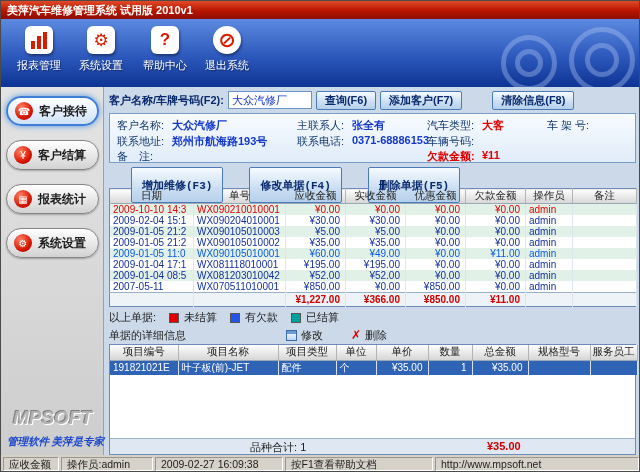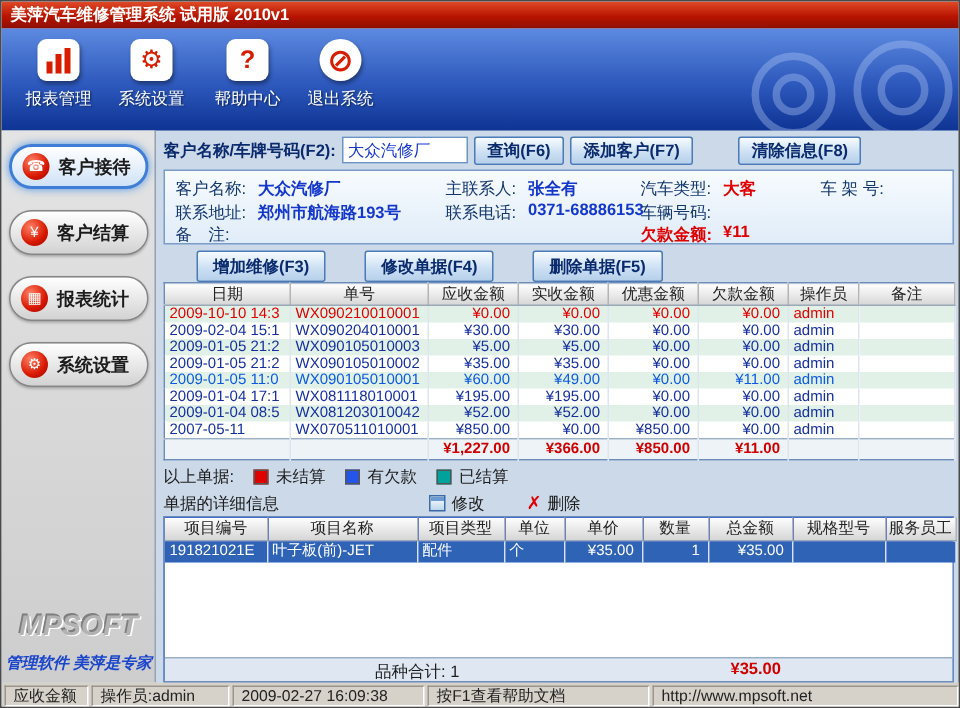--- a/index.html
+++ b/index.html
@@ -40,43 +40,43 @@
               box-shadow:0 1px 2px rgba(0,0,0,.28); }
   .side-btn.active { border:2px solid #3f7ed6; background:linear-gradient(to bottom,#ffffff,#cfe2f7);
                      box-shadow:0 0 6px rgba(64,140,230,.9); }
   .side-icon { width:18px; height:18px; border-radius:50%; flex:0 0 18px;
                background:radial-gradient(circle at 35% 30%,#ff8066,#d81700 60%,#990b00);
                color:#fff; font-size:10px; display:flex; align-items:center; justify-content:center; }
   .side-label { font-weight:bold; font-size:12px; color:#1c1c1c; }
   .logo { position:absolute; left:0; bottom:26px; width:103px; text-align:center; font-weight:bold;
           font-style:italic; font-size:19px; color:#b3b3b3;
           text-shadow:1px 1px 0 #ffffff,-1px -1px 0 #7e7e7e; }
-  .slogan { position:absolute; left:0; bottom:6px; width:103px; text-align:center;
-            color:#1b46cc; font-weight:bold; font-style:italic; font-size:10.5px; }
+  .slogan { position:absolute; left:0; bottom:6px; width:103px; text-align:right;
+            color:#1b46cc; font-weight:bold; font-style:italic; font-size:10.5px;font-family:Liberation Serif, serif; }
 
   
   .main { position:absolute; left:103px; top:86px; width:537px; height:368px; padding:2px 5px 0; }
   .search-row { display:flex; align-items:center; height:22px; gap:4px; }
   .search-label { color:#0a2a6e; font-weight:bold; font-size:11px; white-space:nowrap; }
   .search-input { width:84px; height:18px; border:1px solid #6a94c8; background:#fff; font-size:11px;
                   color:#1538cc; padding:0 3px; font-family:inherit; }
   .btn { height:19px; border:1px solid #4a7ab8; border-radius:2px; cursor:pointer; font-family:inherit;
          background:linear-gradient(to bottom,#f6fbff,#cadef2 60%,#b6d0ea);
          color:#0a2a6e; font-size:11px; font-weight:bold; padding:0 8px; white-space:nowrap; }
   .ml26 { margin-left:26px; }
 
   .info-panel { position:relative; height:50px; margin-top:2px; border:1px solid #7a9cc8;
                 background:linear-gradient(to bottom,#f7fbff,#e0ecf8);text-decoration:underline; }
   .if { position:absolute; font-size:11px; white-space:nowrap; }
   .lab { color:#12366e; }
   .val { color:#1538cc; font-weight:bold; }
   .redv { color:#e10000; font-weight:bold; }
 
   .action-row { display:flex; gap:26px; margin:4px 0 0 22px; height:18px; }
-  .btn.big { height:21px; padding:0 10px; }
+  .btn.big { height:36px; padding:0 10px;font-family:Liberation Mono, monospace; }
 
   table { border-collapse:collapse; table-layout:fixed; }
   .bills { width:527px; margin-top:3px; border:1px solid #6b8cb8; background:#fff; font-size:10px; }
   .bills th { height:15px; background:linear-gradient(to bottom,#fefefe,#d6d6d6);
               border-right:1px solid #b4b4b4; border-bottom:1px solid #9aa8b8;
               font-weight:normal; color:#222; font-size:10.5px; overflow:hidden; white-space:nowrap; }
   .bills td { height:11px; line-height:11px; border-right:1px solid #dde6ef; padding:0 3px;
               overflow:hidden; white-space:nowrap; }
   .bills tbody tr:nth-child(odd) td { background:#e1f1e8; }
   .st-unsettled td { color:#e10000; }

